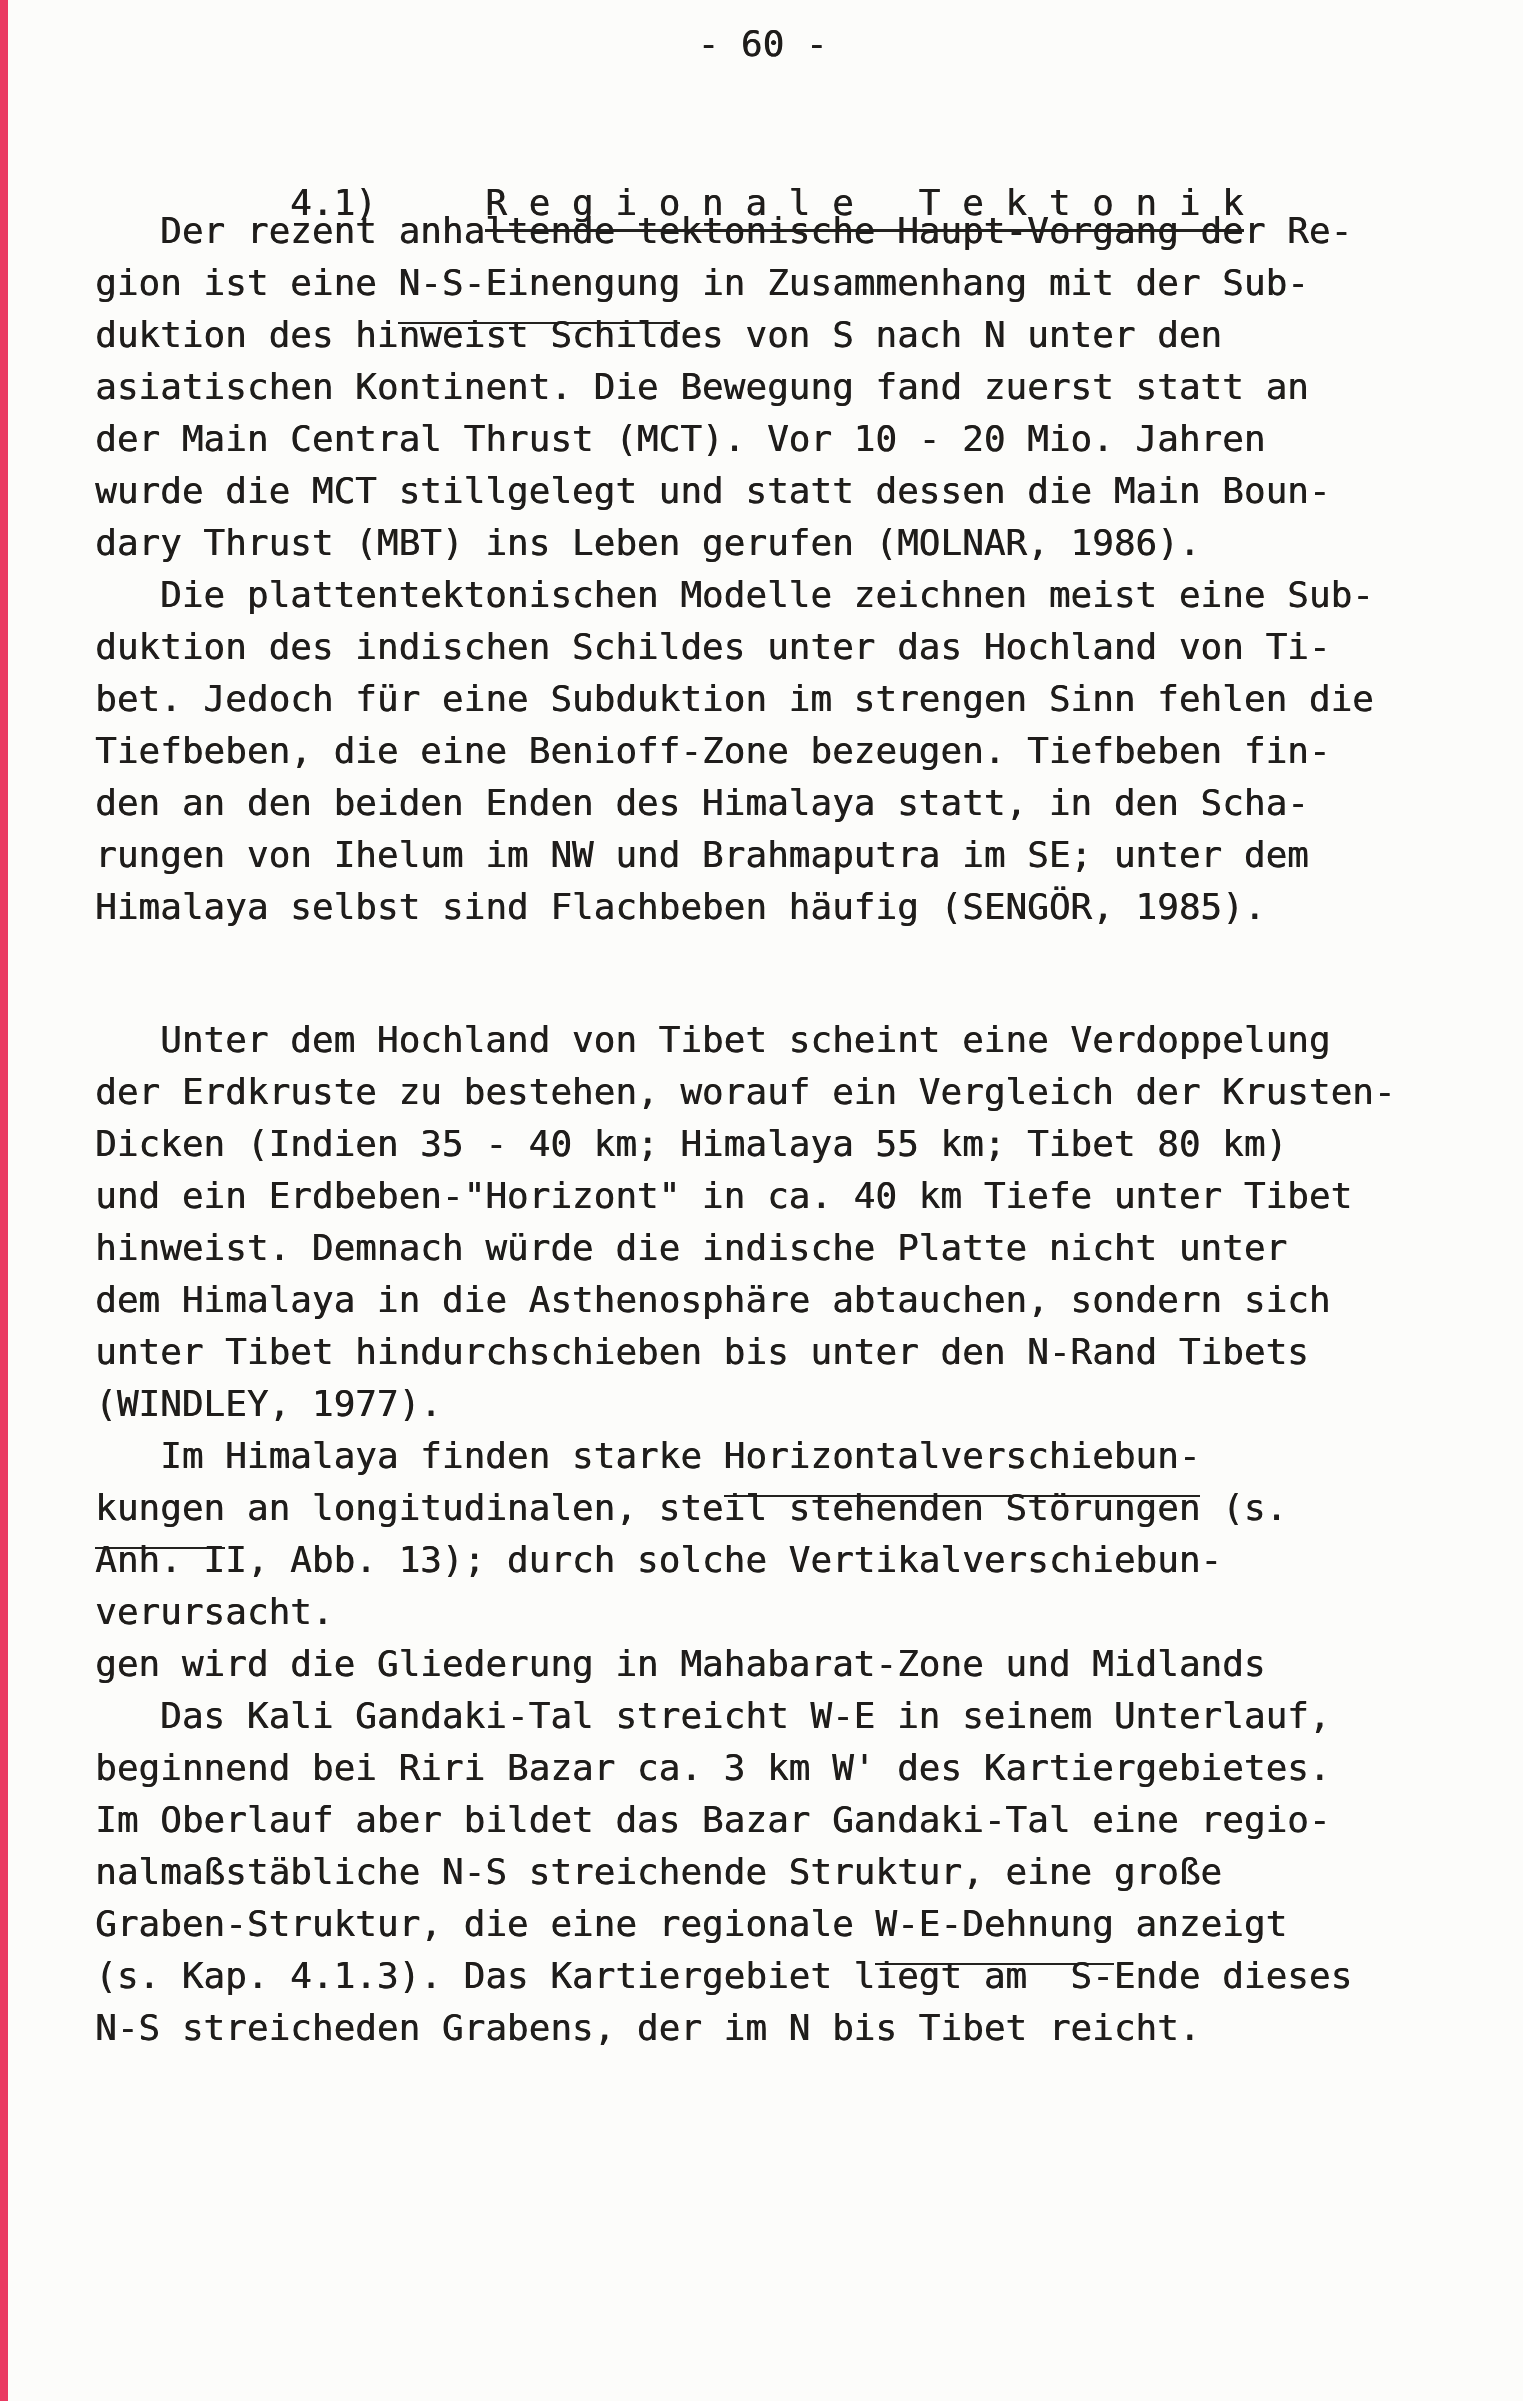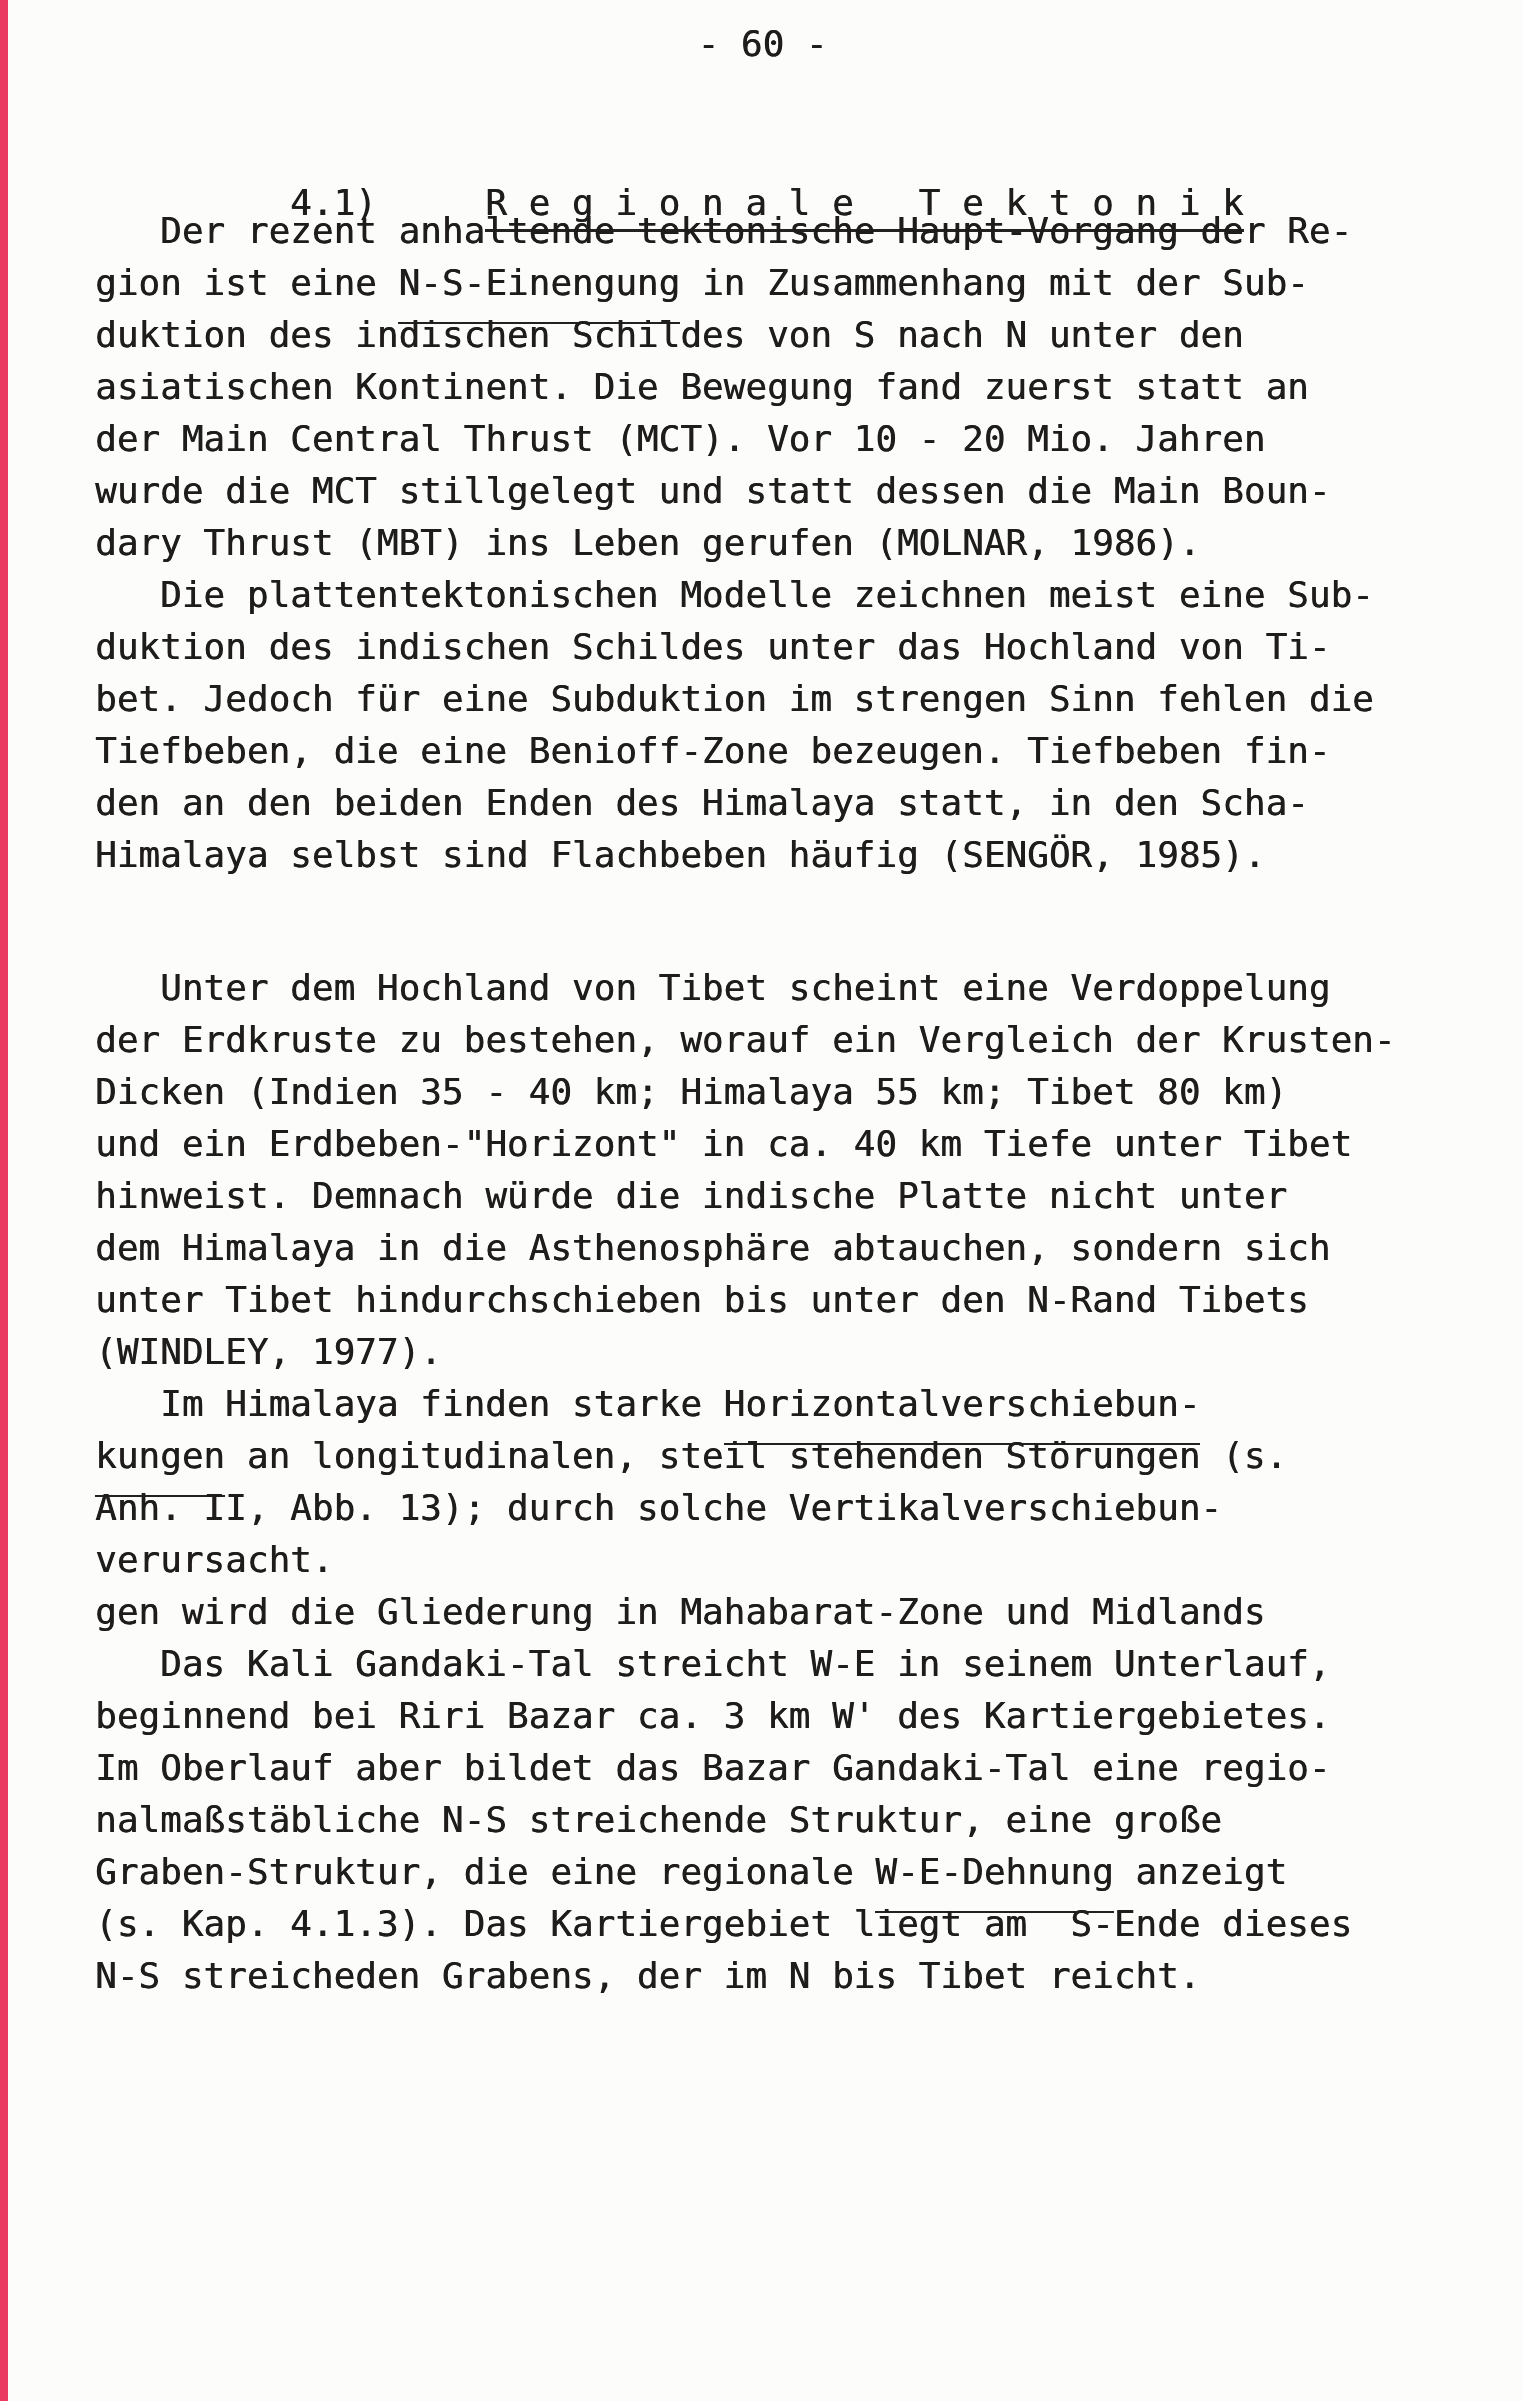--- a/index.html
+++ b/index.html
@@ -74,32 +74,33 @@
     <div class="line pageno-line">- 60 -</div>
 
     <div class="line heading-line">
       <span>4.1)</span><span class="heading-title">R e g i o n a l e   T e k t o n i k</span>
     </div>
 
     <div class="doc-body">
         <div class="para">
           <div class="line indent"><span>Der rezent anhaltende tektonische Haupt-Vorgang der Re-</span></div>
           <div class="line"><span>gion ist eine </span><span class="u">N-S-Einengung</span><span> in Zusammenhang mit der Sub-</span></div>
-          <div class="line"><span>duktion des indischen Schildes von S nach N unter den</span></div>
+          <div class="line"><span>duktion des hinweist Schildes von S nach N unter den</span></div>
           <div class="line"><span>asiatischen Kontinent. Die Bewegung fand zuerst statt an</span></div>
           <div class="line"><span>der Main Central Thrust (MCT). Vor 10 - 20 Mio. Jahren</span></div>
           <div class="line"><span>wurde die MCT stillgelegt und statt dessen die Main Boun-</span></div>
           <div class="line"><span>dary Thrust (MBT) ins Leben gerufen (MOLNAR, 1986).</span></div>
         </div>
         <div class="para">
           <div class="line indent"><span>Die plattentektonischen Modelle zeichnen meist eine Sub-</span></div>
           <div class="line"><span>duktion des indischen Schildes unter das Hochland von Ti-</span></div>
           <div class="line"><span>bet. Jedoch für eine Subduktion im strengen Sinn fehlen die</span></div>
           <div class="line"><span>Tiefbeben, die eine Benioff-Zone bezeugen. Tiefbeben fin-</span></div>
           <div class="line"><span>den an den beiden Enden des Himalaya statt, in den Scha-</span></div>
+          <div class="line"><span>rungen von Ihelum im NW und Brahmaputra im SE; unter dem</span></div>
           <div class="line"><span>Himalaya selbst sind Flachbeben häufig (SENGÖR, 1985).</span></div>
         </div>
         <div class="para space-before">
           <div class="line indent"><span>Unter dem Hochland von Tibet scheint eine Verdoppelung</span></div>
           <div class="line"><span>der Erdkruste zu bestehen, worauf ein Vergleich der Krusten-</span></div>
           <div class="line"><span>Dicken (Indien 35 - 40 km; Himalaya 55 km; Tibet 80 km)</span></div>
           <div class="line"><span>und ein Erdbeben-"Horizont" in ca. 40 km Tiefe unter Tibet</span></div>
           <div class="line"><span>hinweist. Demnach würde die indische Platte nicht unter</span></div>
           <div class="line"><span>dem Himalaya in die Asthenosphäre abtauchen, sondern sich</span></div>
           <div class="line"><span>unter Tibet hindurchschieben bis unter den N-Rand Tibets</span></div>

